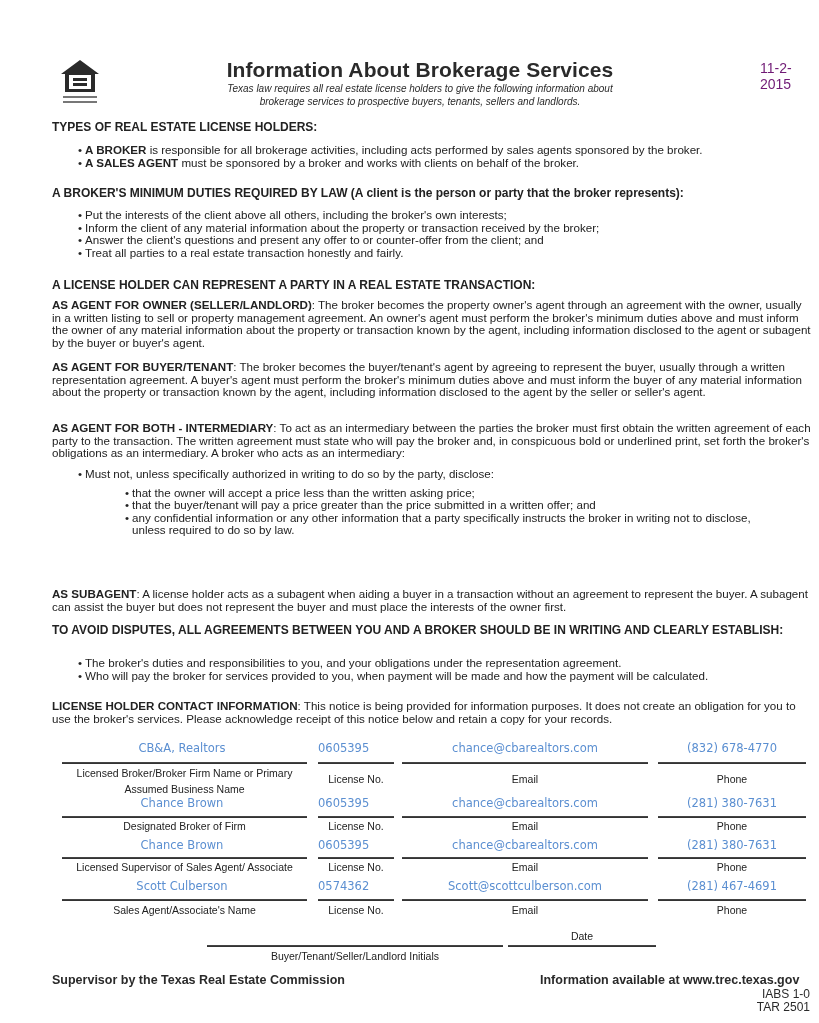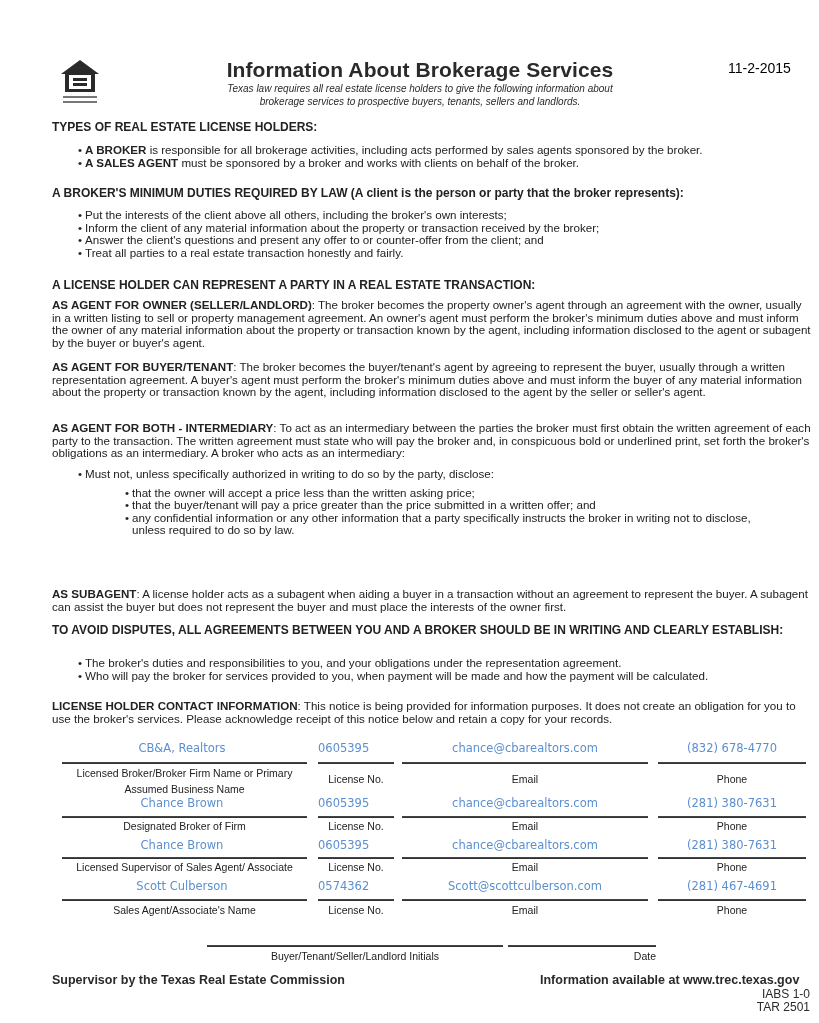--- a/index.html
+++ b/index.html
@@ -2,21 +2,21 @@
 <html><head>
 <meta charset="utf-8">
 <style>
   html, body { margin:0; padding:0; background:#ffffff; }
   body { width:819px; height:1023px; position:relative; overflow:hidden;
          font-family:"Liberation Sans", sans-serif; color:#1a1a1a; }
   .abs { position:absolute; }
   .logo { left:58px; top:58px; width:44px; height:50px; }
   .title { left:150px; top:58px; width:540px; text-align:center; font-size:21px; font-weight:bold; color:#2a2a2a; letter-spacing:0.1px; }
   .subtitle { left:170px; top:83px; width:500px; text-align:center; font-size:10px; font-style:italic; line-height:12.5px; color:#2a2a2a; }
-  .date { left:728px; top:60px; font-size:14px; color:#000000; }
+  .date { left:760px; top:60px; font-size:14px; color:#701a75; }
 
   .doc { left:52px; width:760px; font-size:11.6px; line-height:12.6px; color:#222; }
   .h { font-weight:bold; font-size:12px; color:#222; }
   .b { font-weight:bold; }
   ul.bl { list-style:none; margin:0; padding:0 0 0 26px; }
   ul.bl li { position:relative; padding-left:7px; }
   ul.bl li::before { content:"•"; position:absolute; left:0; }
   ul.sub { list-style:none; margin:6px; padding:0 0 0 34px; }
   ul.sub li { position:relative; padding-left:7px; }
   ul.sub li::before { content:"•"; position:absolute; left:0; }
@@ -175,21 +175,21 @@
   <div class="flabel" style="left:62px; top:902px; width:245px;">Sales Agent/Associate's Name</div>
   <div class="flabel" style="left:318px; top:902px; width:76px;">License No.</div>
   <div class="flabel" style="left:402px; top:902px; width:246px;">Email</div>
   <div class="flabel" style="left:658px; top:902px; width:148px;">Phone</div>
 </div>
 
 <div>
   <div class="fline" style="left:207px; top:945px; width:296px;"></div>
   <div class="fline" style="left:508px; top:945px; width:148px;"></div>
   <div class="flabel" style="left:207px; top:948px; width:296px;">Buyer/Tenant/Seller/Landlord Initials</div>
-  <div class="flabel" style="left:508px; top:948px; width:148px;text-align:right;">Date</div>
+  <div class="flabel" style="left:508px; top:928px; width:148px;">Date</div>
 </div>
 
 <div class="abs footer-left">Supervisor by the Texas Real Estate Commission</div>
 <div class="abs footer-right">Information available at www.trec.texas.gov</div>
 <div class="abs form-id">
   <div>IABS 1-0</div>
   <div>TAR 2501</div>
 </div>
 
 </body></html>

